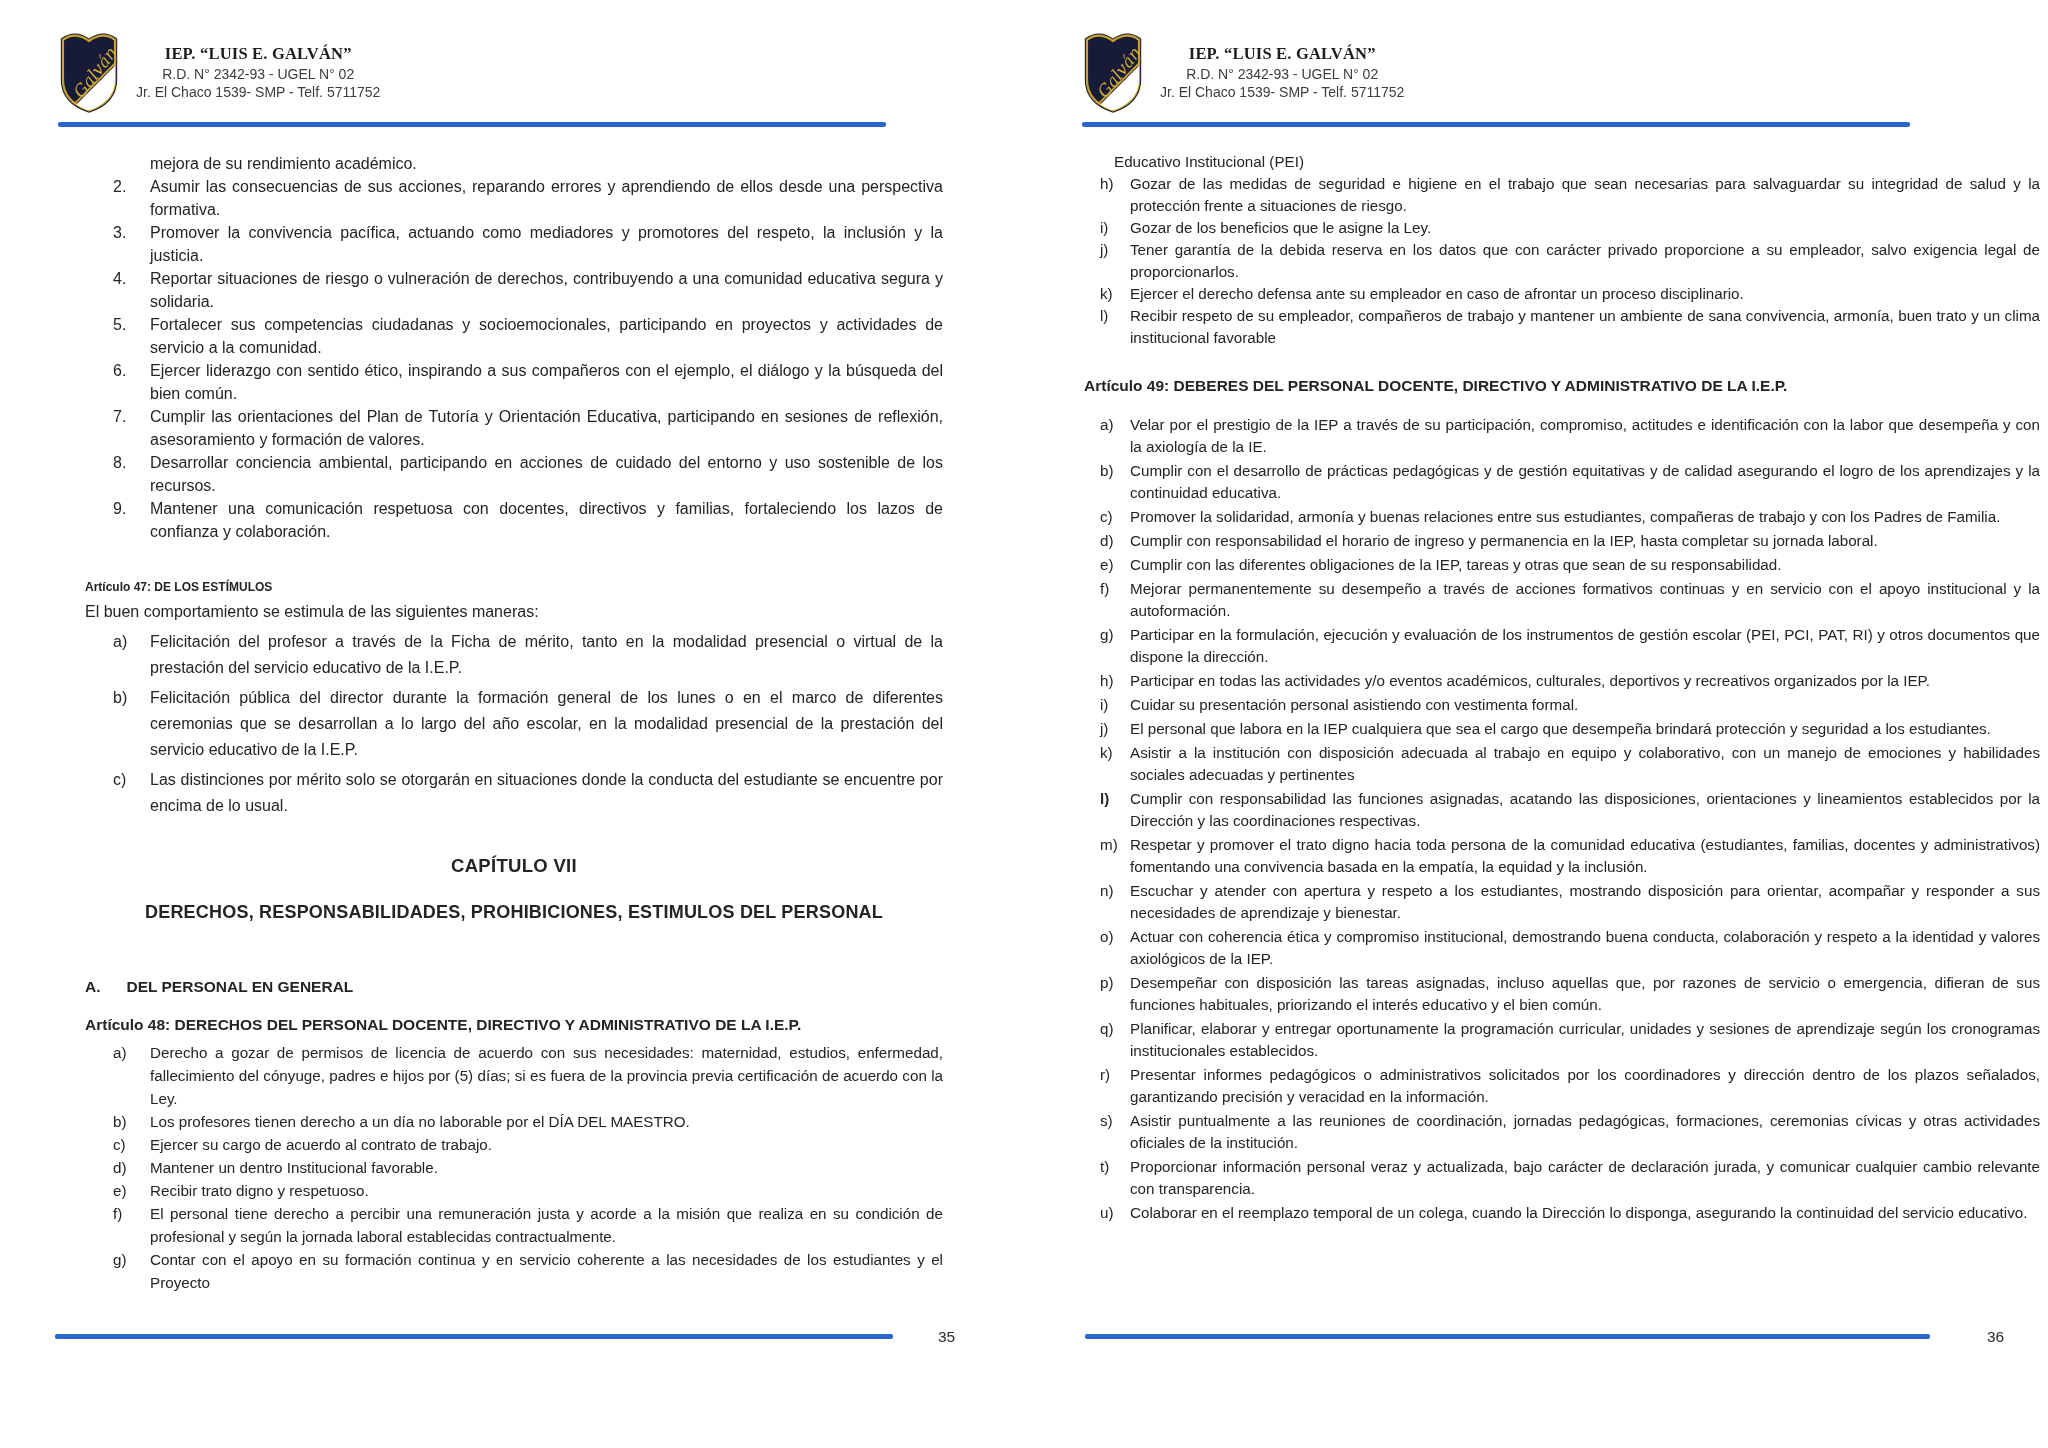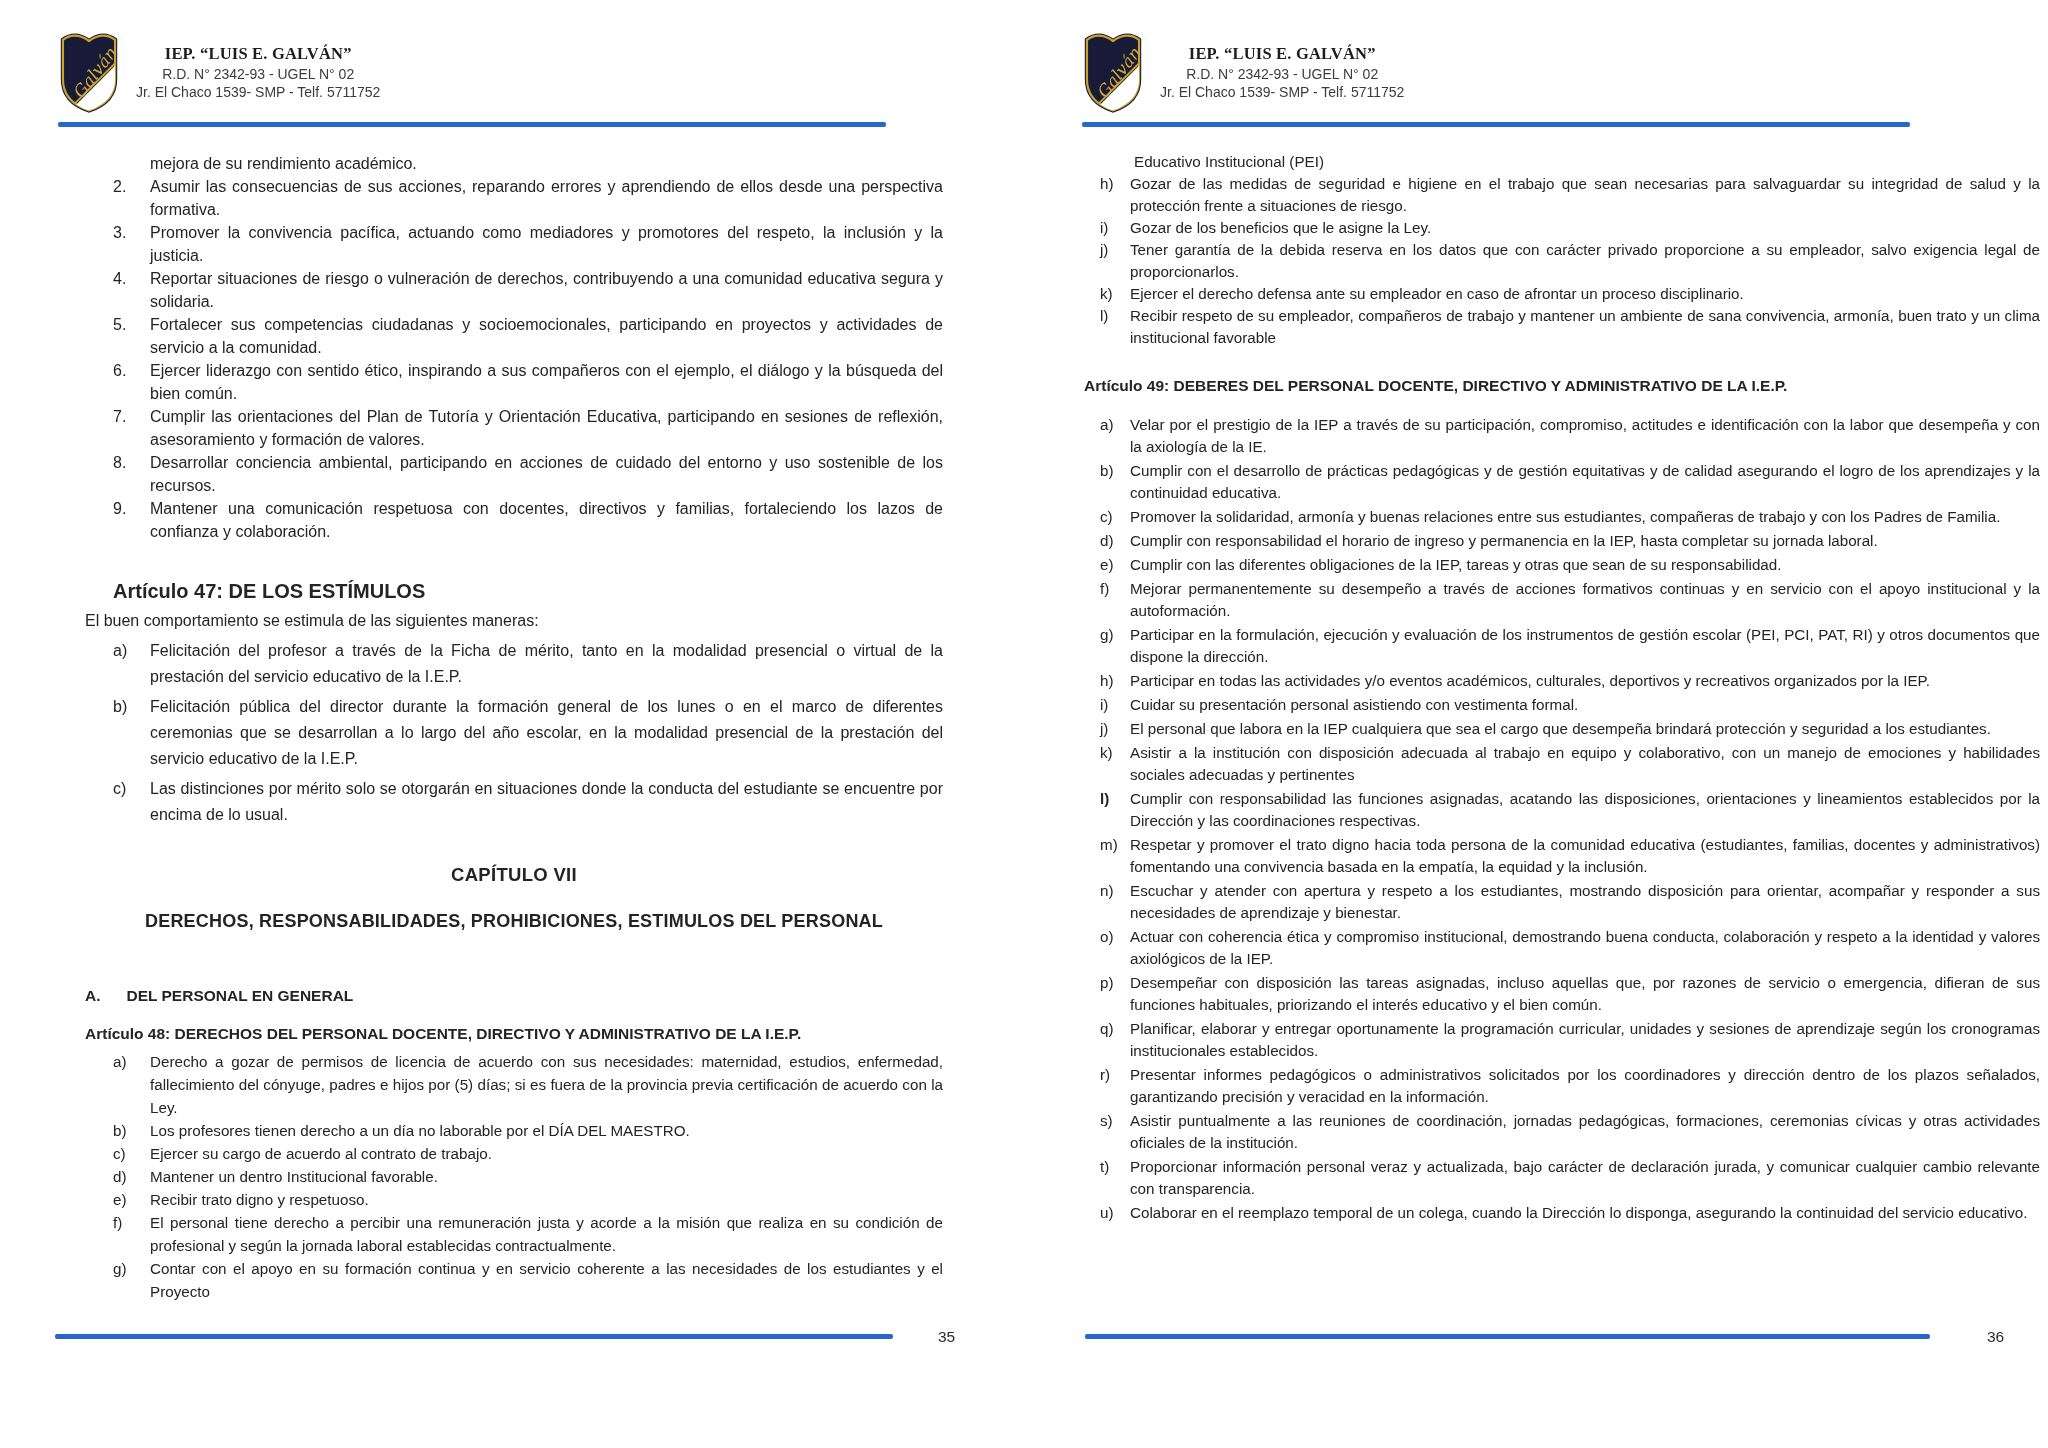--- a/index.html
+++ b/index.html
@@ -34,35 +34,35 @@
   
   .li{display:grid;}
   .mk{white-space:nowrap;}
   .tx{text-align:justify;}
   .bold{font-weight:700;}
 
   
   .duties{padding-left:28px;font-size:16px;line-height:23px;}
   .duties .li{grid-template-columns:37px 1fr;}
   .cont-l{margin-left:65px;font-size:16px;line-height:23px;}
-  .art47-h{margin-top:37px;font-weight:700;font-size:20px;margin-left:28px;}
+  .art47-h{margin-top:37px;font-weight:700;font-size:12px;}
   .art47-intro{margin-top:9px;font-size:16px;}
   .stim{margin-top:8px;padding-left:28px;font-size:16px;line-height:26px;}
   .stim .li{grid-template-columns:37px 1fr;margin-top:4px;}
   .stim .li:first-of-type{margin-top:0;}
   .cap-k{margin-top:36px;text-align:center;font-weight:700;font-size:18.5px;letter-spacing:.3px;}
   .cap-t{margin-top:25px;text-align:center;font-weight:700;font-size:18px;letter-spacing:.2px;}
   .sec-h{margin-top:55px;font-weight:700;font-size:15.5px;display:flex;gap:26px;}
   .a48-h{margin-top:20px;font-weight:700;font-size:15.5px;}
   .rights{margin-top:7px;padding-left:28px;font-size:15.2px;line-height:23px;}
   .rights .li{grid-template-columns:37px 1fr;}
 
   
   .content-r{font-size:15.2px;line-height:22px;}
-  .cont-r{margin-left:50px;}
+  .cont-r{margin-left:30px;}
   .lst-r{padding-left:16px;}
   .lst-r .li{grid-template-columns:30px 1fr;}
   .a49-h{margin-top:26px;margin-bottom:17px;font-weight:700;font-size:15.5px;}
   .a49 .li{margin-top:2px;}
 </style>
 </head>
 <body>
 
 <div class="page page-left">
   <div class="hdr">

